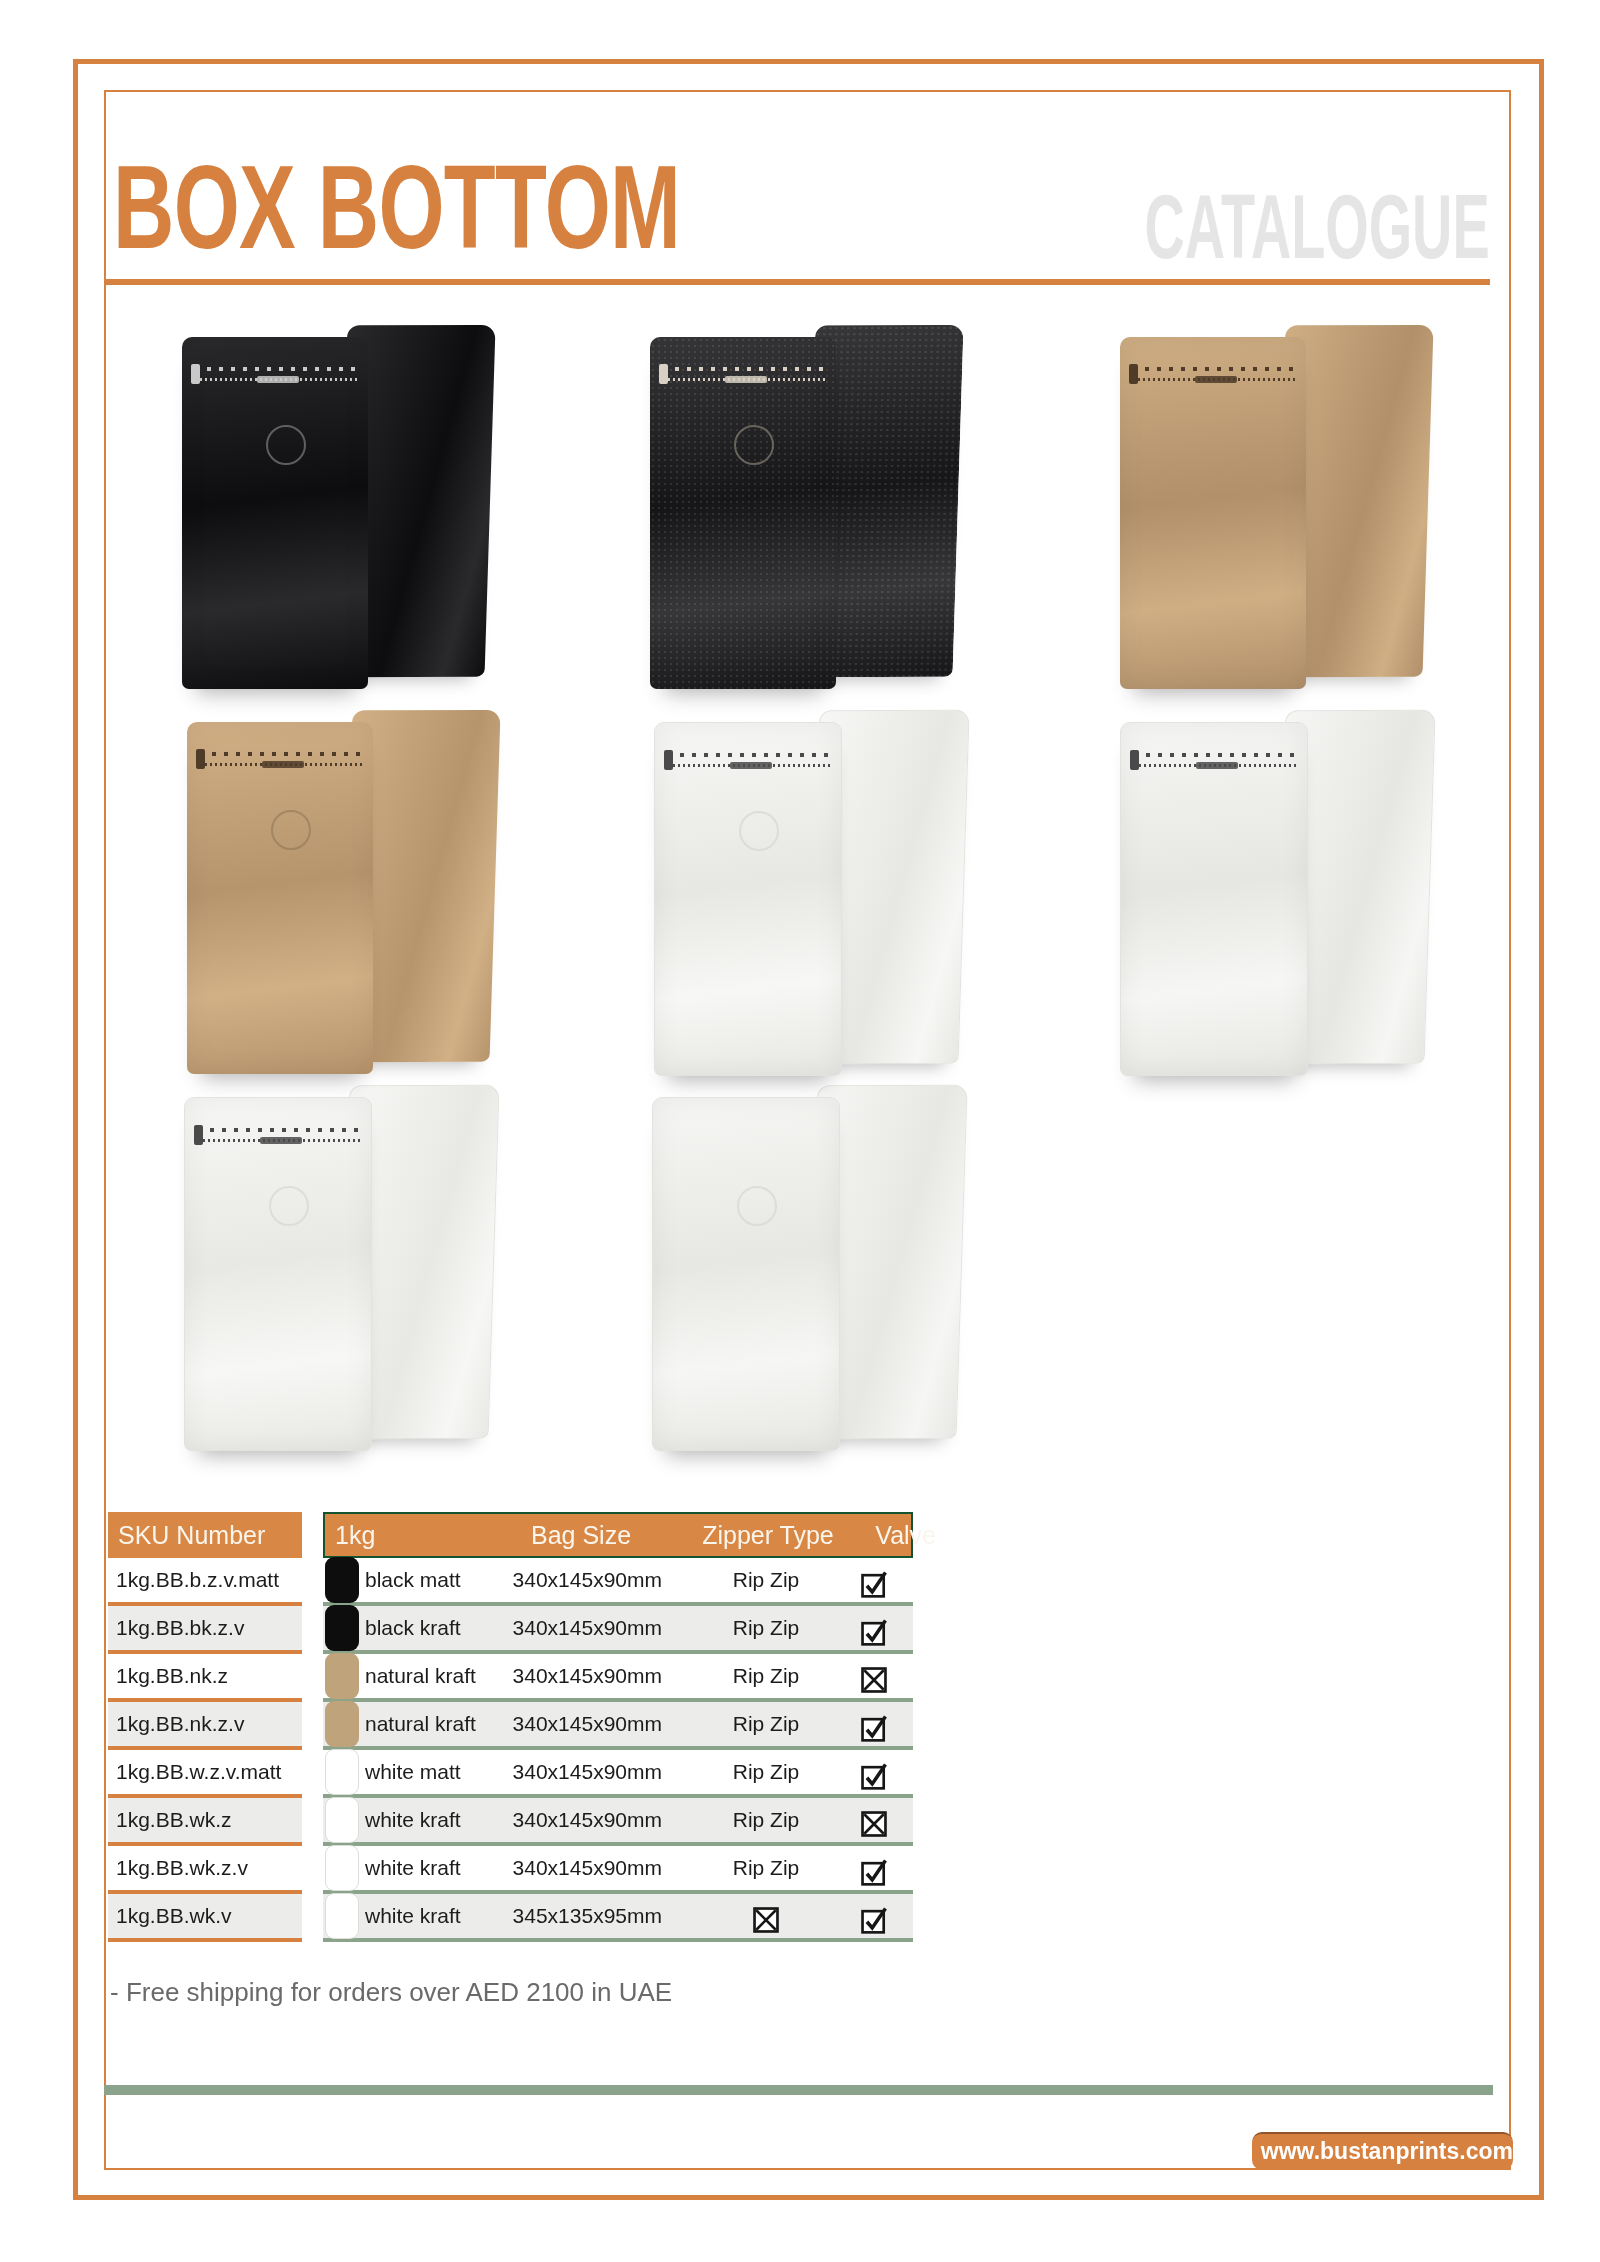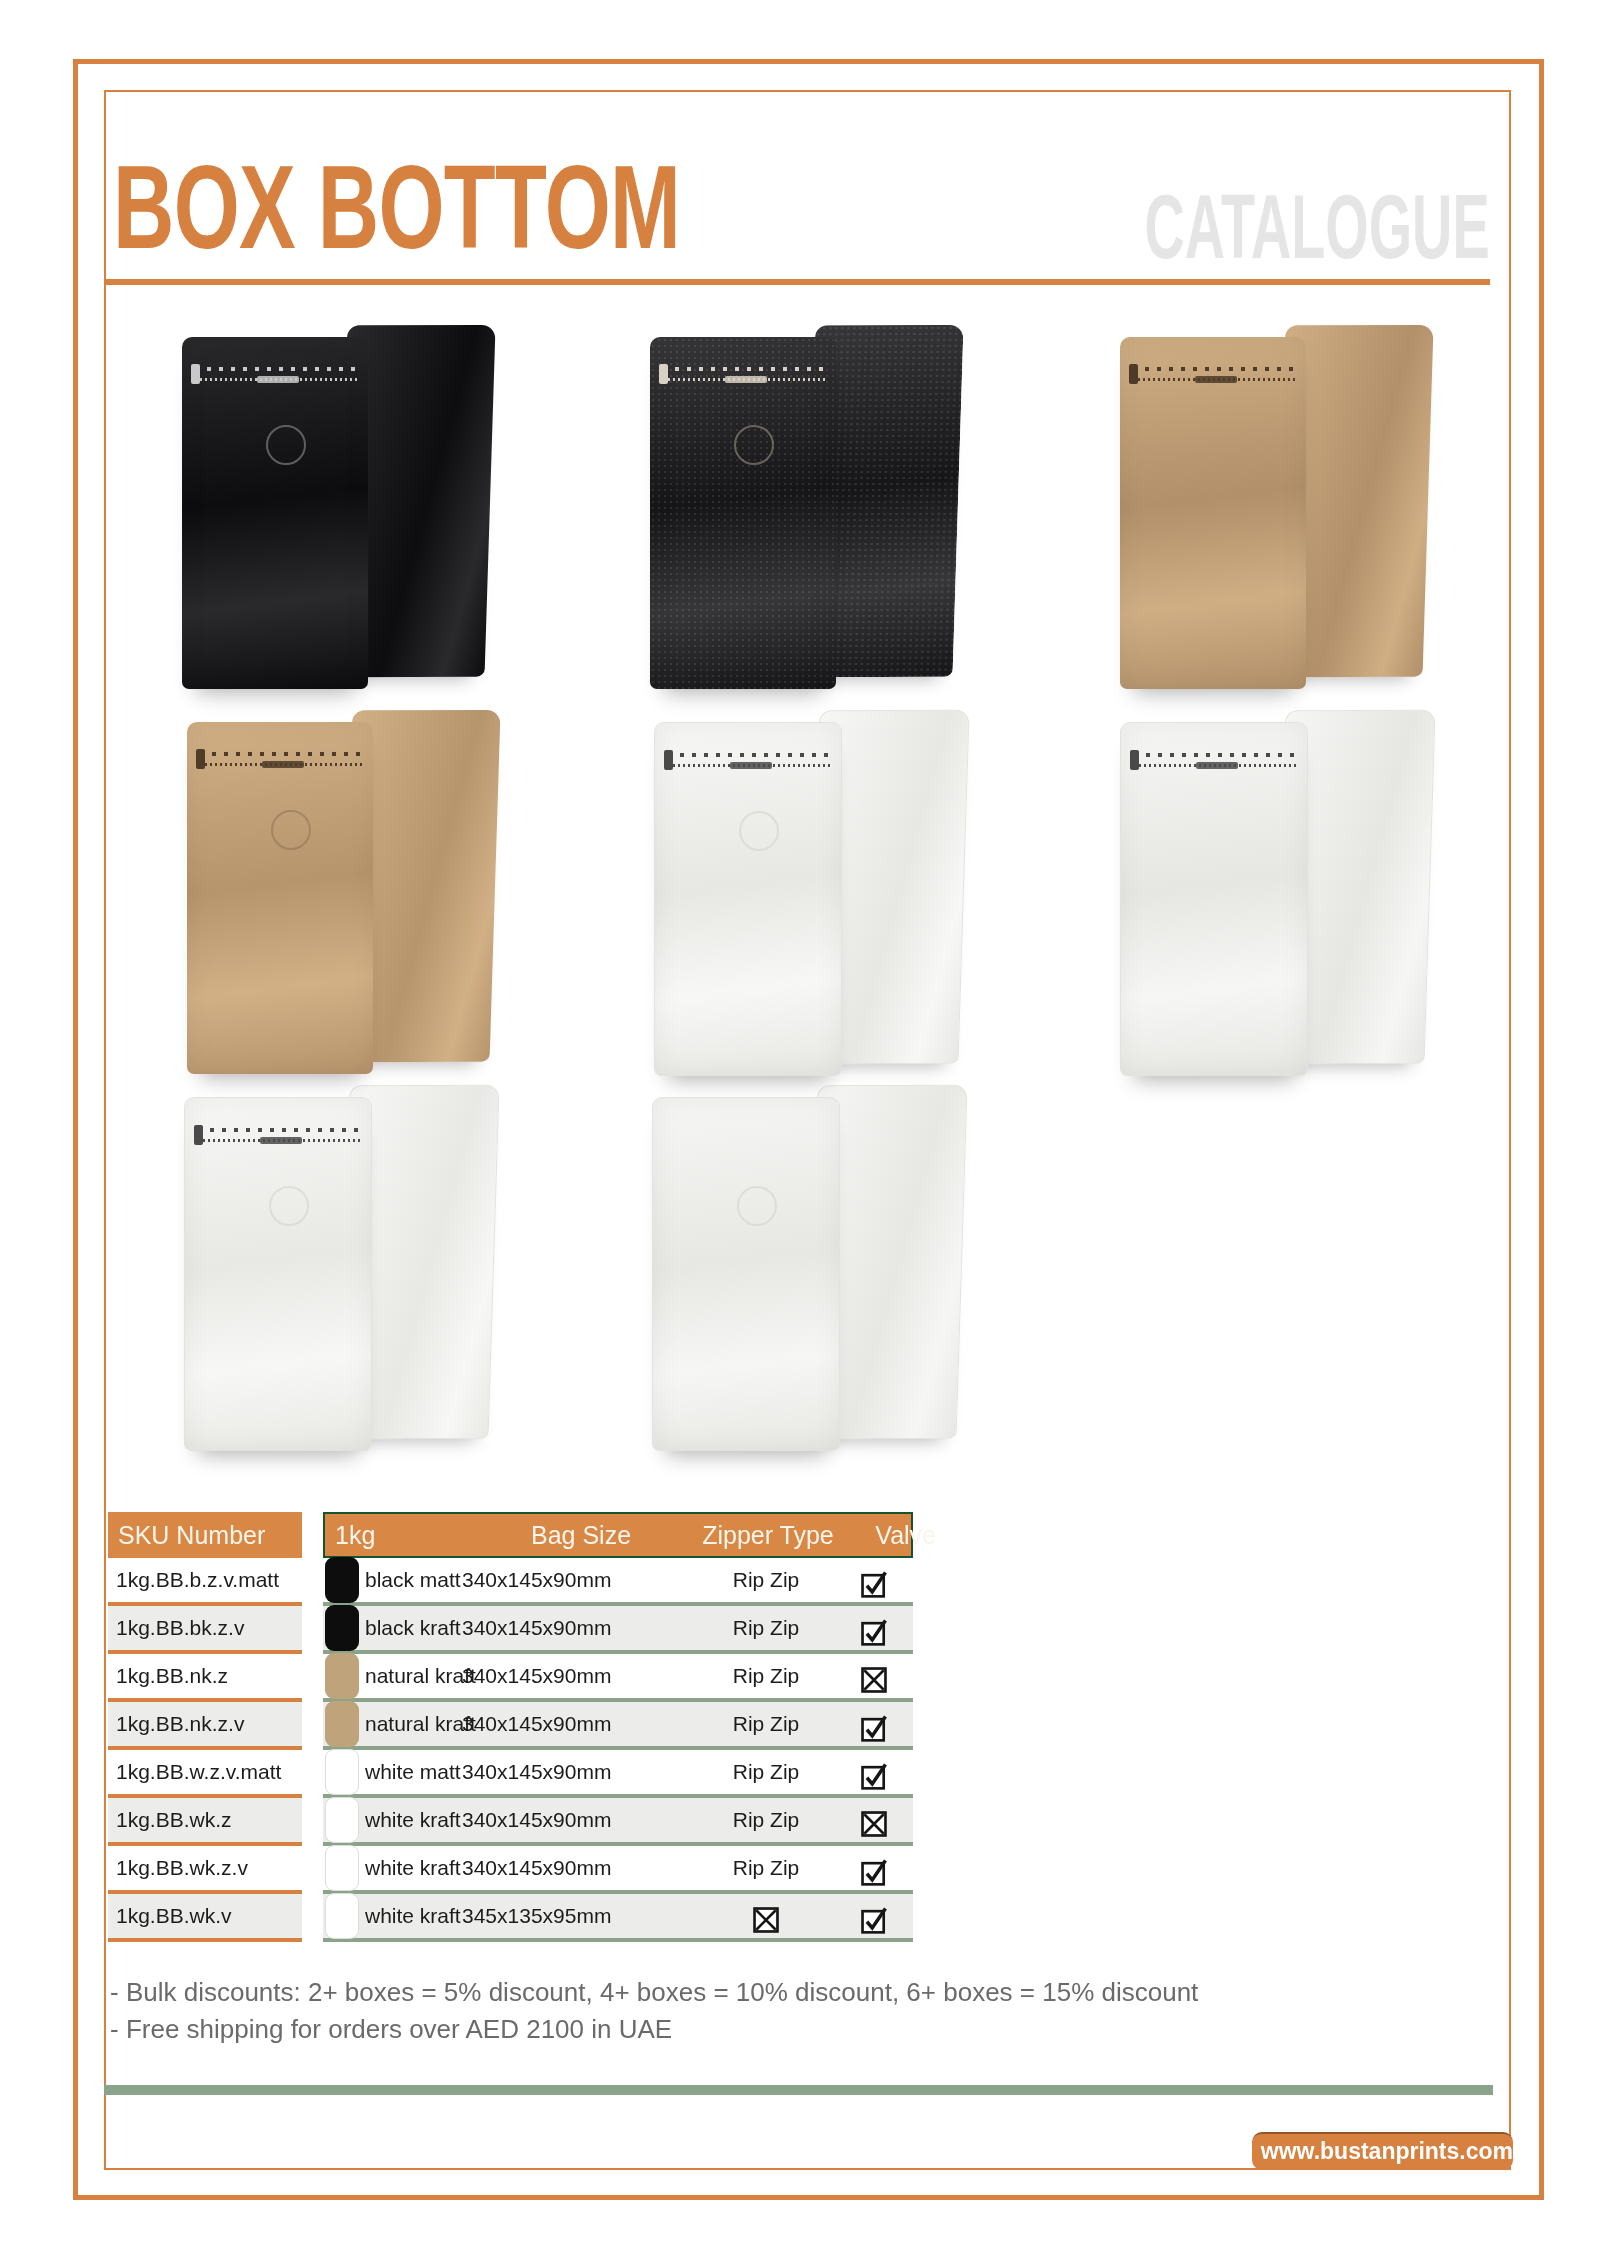--- a/index.html
+++ b/index.html
@@ -60,21 +60,21 @@
   .col-zip{left:343px;width:200px;text-align:center;}
   .col-valve{left:491px;width:120px;text-align:right;}
   .sku-row,.main-row{height:44px;position:relative;font-size:21px;color:#1c1c1c;}
   .row-alt{background:#ececea;}
   .sku-row .sku-text{position:absolute;left:8px;line-height:44px;white-space:nowrap;}
   .sku-sep{height:4px;background:#d6813f;}
   .main-sep{height:4px;background:#8ba38a;}
   .swatch{position:absolute;left:2px;top:-1px;width:34px;height:46px;border-radius:9px;z-index:2;}
   .swatch.sw-light{border:1px solid #ddddd9;box-sizing:border-box;background:#fff;}
   .color-name{position:absolute;left:42px;line-height:44px;white-space:nowrap;}
-  .cell-size{position:absolute;left:139px;width:200px;text-align:left;line-height:44px;}
+  .cell-size{position:absolute;left:139px;width:200px;text-align:right;line-height:44px;}
   .cell-zip{position:absolute;left:343px;width:200px;text-align:center;line-height:44px;}
   .cell-valve{position:absolute;left:491px;width:120px;text-align:center;line-height:44px;}
   .cb{vertical-align:middle;margin-top:6px;}
   
   .notes{position:absolute;left:110px;top:1974px;font-size:26px;color:#6a6a6a;line-height:37px;}
   .green-bar{position:absolute;left:104px;top:2085px;width:1389px;height:10px;background:#8ba38a;}
   .site-box{position:absolute;left:1252px;top:2132px;width:261px;height:38px;background:#d6813f;
     border-radius:10px;z-index:5;text-align:right;border-top:2px solid rgba(90,50,20,.55);
     box-sizing:border-box;}
   .site-box span{color:#ffffff;font-weight:bold;font-size:23px;line-height:34px;}
@@ -349,21 +349,20 @@
               <rect x="4" y="7" width="24" height="24" fill="#fff" stroke="#161616" stroke-width="3"></rect>
               <path d="M9 19 L15 26 L30 4" fill="none" stroke="#161616" stroke-width="4"></path>
             </svg></span>
     </div>
     <div class="main-sep"></div>
   </div>
     </div>
 </div>
 
 <div class="notes" id="notes-block">
-    <div>- Bulk discounts: 2+ boxes = 5% discount, 4+ boxes = 10% discount, 6+ boxes = 15% discount</div>
     <div>- Free shipping for orders over AED 2100 in UAE</div>
   </div>
 
 <div class="green-bar"></div>
 
 <div class="site-box">
   <span>www.bustanprints.com</span>
 </div>
 
 </body></html>

